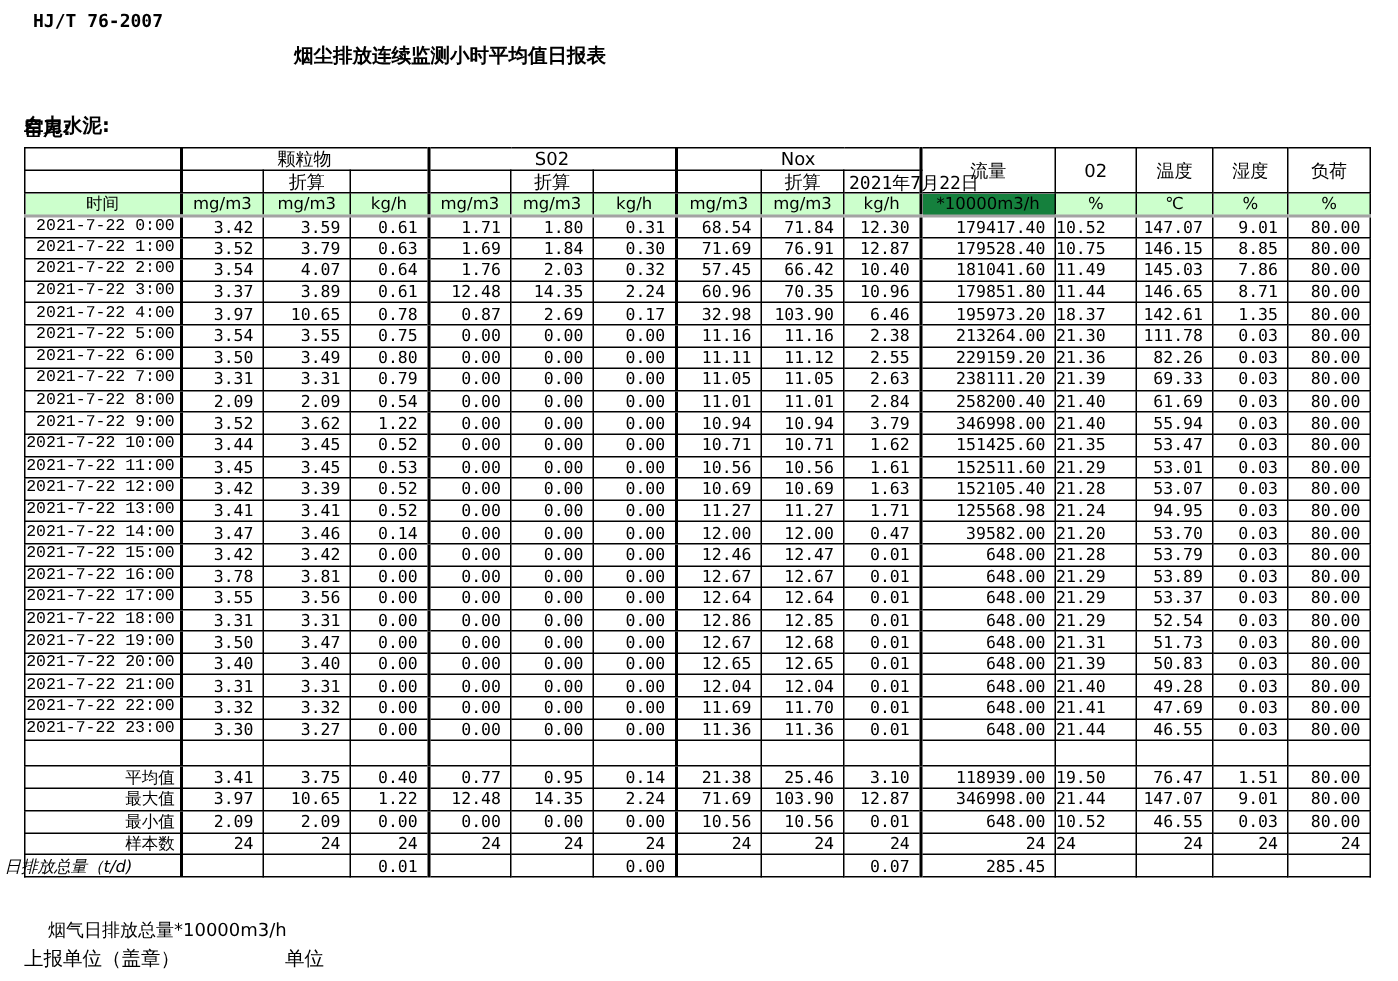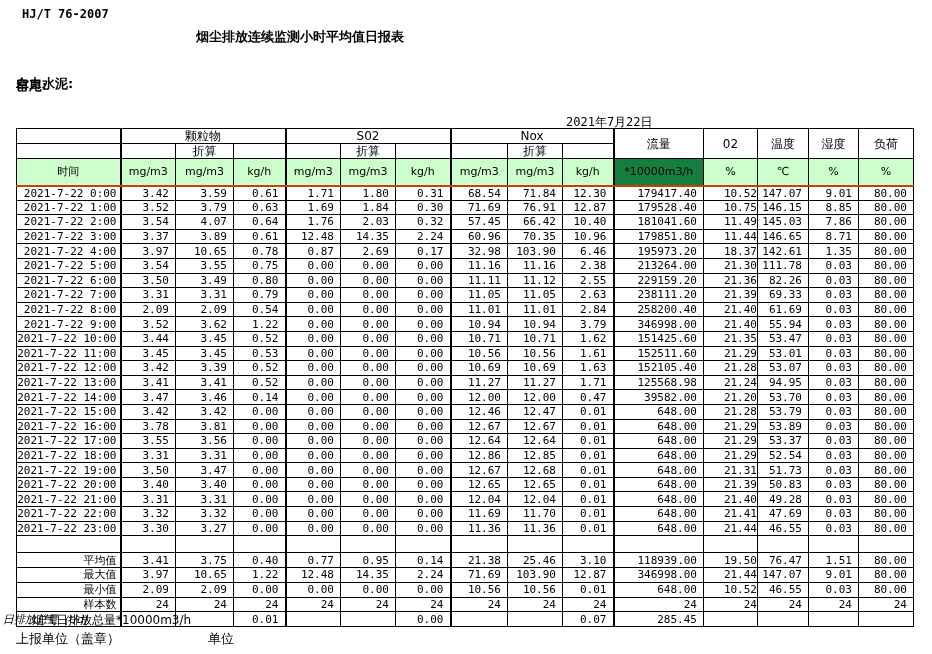--- a/index.html
+++ b/index.html
@@ -8,40 +8,40 @@
     position:relative; width:932px; height:654px; overflow:hidden;
     font-family:"DejaVu Sans Mono","DejaVu Sans",monospace; color:#000;
   }
   .abs { position:absolute; white-space:nowrap; }
   .standard   { left:22px;  top:7px;   font-size:12px; font-weight:bold; }
   .title      { left:178px; top:28px;  width:244px; text-align:center; font-size:13px; font-weight:bold; font-family:"DejaVu Sans",sans-serif; }
   .company    { left:16px;  top:75px;  font-size:13px; font-weight:bold; font-family:"DejaVu Sans",sans-serif; }
   .location   { left:16px;  top:77px;  font-size:13px; font-weight:bold; font-family:"DejaVu Sans",sans-serif; }
   .date       { left:566px; top:80px;  font-size:12px;margin-top:34px; }
   table.report {
-    position:absolute; left:16px; top:128px;
+    position:absolute; left:16px; top:98px;
     border-collapse:collapse; table-layout:fixed; border:1px solid #000;
   }
   td {
     border:1px solid #000; overflow:hidden; white-space:nowrap;
     font-size:11px; line-height:1; height:14.6px;
     text-align:right; padding:0 6px 0 0; vertical-align:middle;
   }
   thead tr.hr td { text-align:center; padding:0; font-size:12px; height:15px; font-family:"DejaVu Sans",sans-serif; }
-  tr.unit-row td { text-align:center; padding:0; font-size:11px; height:27px; border-bottom:2px solid #c2410c; font-family:"DejaVu Sans",sans-serif; }
+  tr.unit-row td { text-align:center; padding:0; font-size:11px; height:15px; border-bottom:2px solid #a3a3a3; font-family:"DejaVu Sans",sans-serif; }
   td.gs { border-left:2px solid #000; }
-  td.time-cell { padding-right:3px; }
-  td.o2 { text-align:right; padding:0; }
+  td.time-cell { padding-right:3px;font-family:Liberation Mono, monospace; }
+  td.o2 { text-align:left; padding:0; }
   td.sum-label { padding-right:3px; font-family:"DejaVu Sans",sans-serif;margin-top:12px; }
   td.overflow { text-align:left; text-indent:-14px; overflow:visible; padding:0; font-family:"DejaVu Sans",sans-serif;font-style:italic; }
   tr.blank td { height:17px; }
   tr.srow td { height:14.8px; }
   .flow-note   { left:32px;  top:612px; font-size:12px; font-family:"DejaVu Sans",sans-serif; }
   .report-unit { left:16px;  top:630px; font-size:13px; font-family:"DejaVu Sans",sans-serif;text-align:center; }
-  .unit-label  { left:208px; top:630px; font-size:13px; font-family:"DejaVu Sans",sans-serif; }
+  .unit-label  { left:190px; top:630px; font-size:13px; font-family:"DejaVu Sans",sans-serif; }
 </style>
 </head>
 <body>
 
 <div class="abs standard">HJ/T  76-2007</div>
 <div class="abs title">烟尘排放连续监测小时平均值日报表</div>
 <div class="abs company">自力水泥:</div>
 <div class="abs location">窑尾:</div>
 <div class="abs date">2021年7月22日</div>
 

